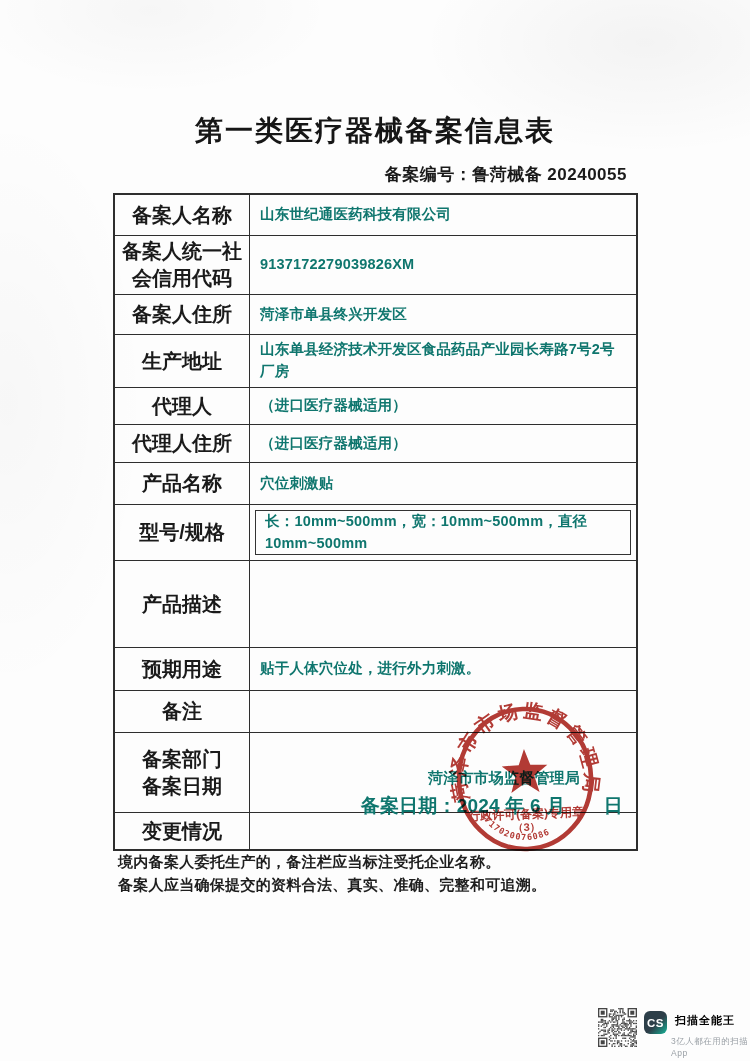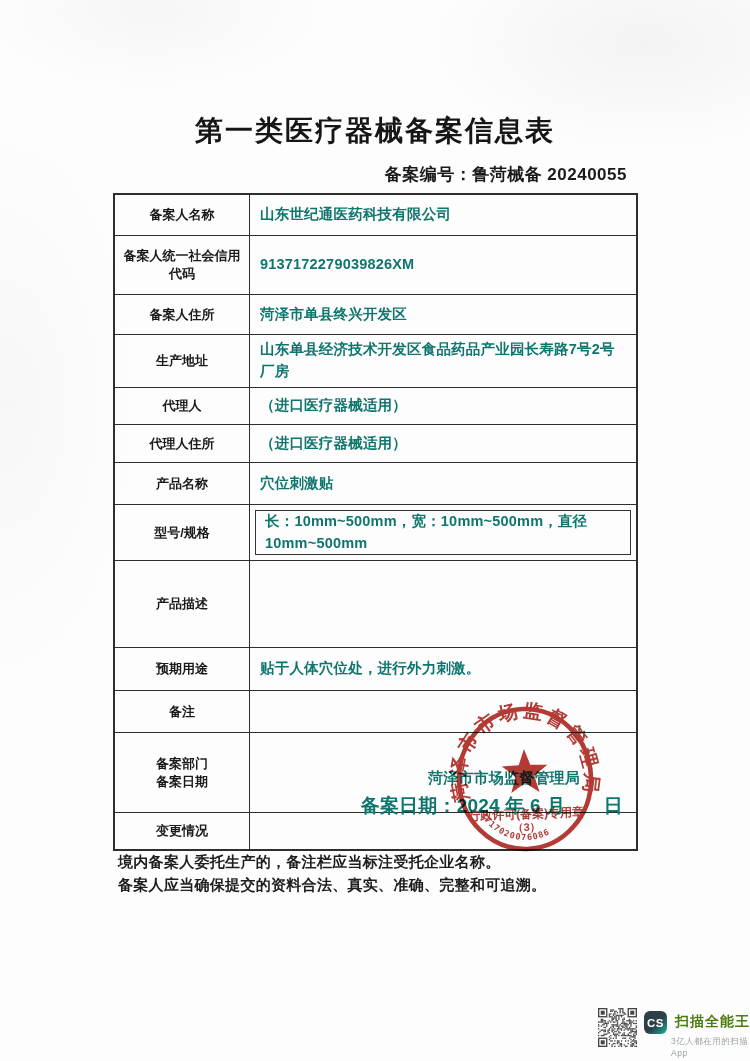--- a/index.html
+++ b/index.html
@@ -28,21 +28,21 @@
     border:2px solid #2e2e2e;background:transparent;
   }
   .row{display:flex;border-top:1.5px solid #2e2e2e;box-sizing:border-box;}
   .row:first-child{border-top:none;}
   .h40{height:40px}.h59{height:59px}.h53{height:53px}.h37{height:37px}
   .h38{height:38px}.h42{height:42px}.h56{height:56px}.h87{height:87px}
   .h43{height:43px}.h80{height:80px}
   .lbl{
     width:135px;flex:0 0 135px;border-right:1.5px solid #2e2e2e;box-sizing:border-box;
     display:flex;flex-direction:column;align-items:center;justify-content:center;
-    text-align:center;font-weight:700;font-size:13px;line-height:1.35;
+    text-align:center;font-weight:700;font-size:20px;line-height:1.35;
     padding:0 5px;color:#1a1a1a;
   }
   .val{
     flex:1;display:flex;align-items:center;box-sizing:border-box;
     padding:4px 10px;font-size:14.5px;font-weight:600;color:#0f766e;
     line-height:1.5;letter-spacing:.2px;
   }
   .val.multiline{padding:6px 8px 6px 10px;}
   .val.boxed{padding:0 3px;align-items:stretch;}
   .spec-box{
@@ -62,21 +62,21 @@
     mix-blend-mode:multiply;opacity:.95;transform:rotate(-2deg);
   }
   
   .qr{left:598px;top:1008px;width:39px;height:39px;}
   .cs-badge{
     left:644px;top:1011px;width:23px;height:23px;border-radius:6px;
     background:linear-gradient(135deg,#2d3f49 55%,#16b79b);
     color:#fff;font-weight:800;font-size:11.5px;
     display:flex;align-items:center;justify-content:center;letter-spacing:.5px;
   }
-  .brand{left:675px;top:1013px;font-size:14px;font-weight:700;color:#4d7c0f;letter-spacing:1px;}
+  .brand{left:675px;top:1013px;font-size:11px;font-weight:700;color:#000000;letter-spacing:1px;}
   .tagline{left:671px;top:1036px;font-size:8.5px;color:#9aa0a6;letter-spacing:.5px;}
 </style>
 </head>
 <body>
 
 <div class="abs doc-title">第一类医疗器械备案信息表</div>
 <div class="abs filing-no">备案编号：鲁菏械备 20240055</div>
 
 <div class="abs frm">
   <div class="row h40">

